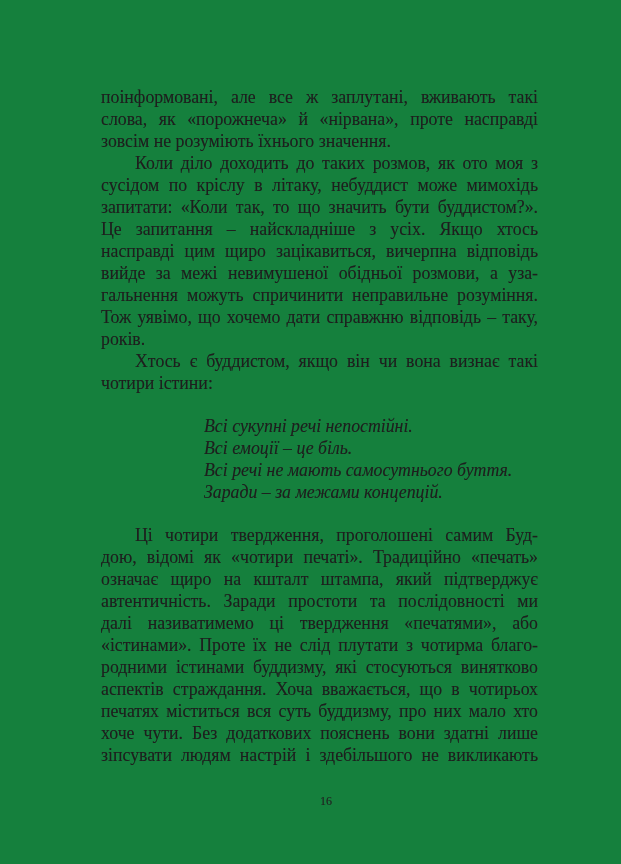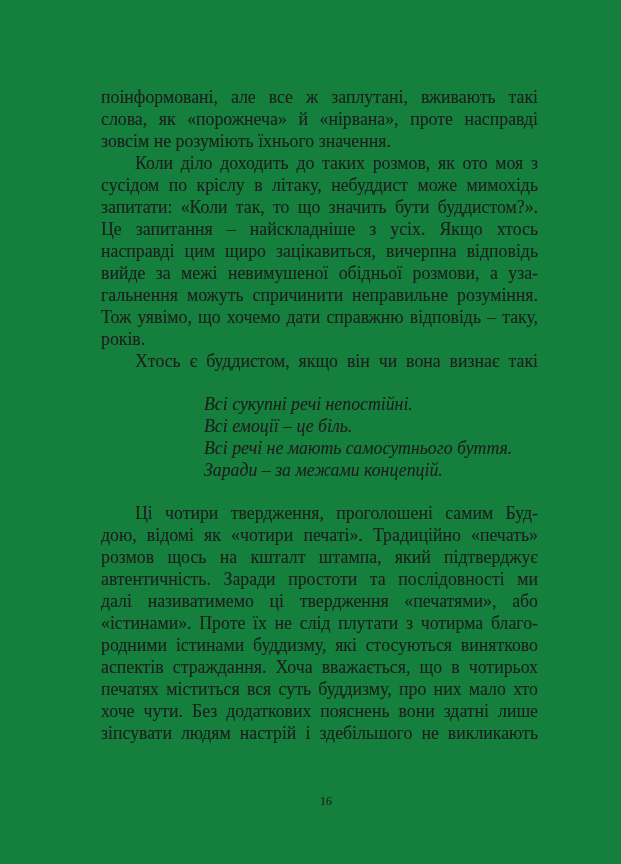--- a/index.html
+++ b/index.html
@@ -65,27 +65,28 @@
       <div class="line indent justify">Коли діло доходить до таких розмов, як ото моя з</div>
       <div class="line justify">сусідом по кріслу в літаку, небуддист може мимохідь</div>
       <div class="line justify">запитати: «Коли так, то що значить бути буддистом?».</div>
       <div class="line justify">Це запитання – найскладніше з усіх. Якщо хтось</div>
       <div class="line justify">насправді цим щиро зацікавиться, вичерпна відповідь</div>
       <div class="line justify">вийде за межі невимушеної обідньої розмови, а уза-</div>
       <div class="line justify">гальнення можуть спричинити неправильне розуміння.</div>
       <div class="line justify">Тож уявімо, що хочемо дати справжню відповідь – таку,</div>
       <div class="line">років.</div>
       <div class="line indent justify">Хтось є буддистом, якщо він чи вона визнає такі</div>
+      <div class="line">чотири істини:</div>
       <div class="line quote gap">Всі сукупні речі непостійні.</div>
       <div class="line quote">Всі емоції – це біль.</div>
       <div class="line quote">Всі речі не мають самосутнього буття.</div>
       <div class="line quote">Заради – за межами концепцій.</div>
       <div class="line indent justify gap">Ці чотири твердження, проголошені самим Буд-</div>
       <div class="line justify">дою, відомі як «чотири печаті». Традиційно «печать»</div>
-      <div class="line justify">розмов щось на кшталт штампа, який підтверджує</div>
+      <div class="line justify">означає щиро на кшталт штампа, який підтверджує</div>
       <div class="line justify">автентичність. Заради простоти та послідовності ми</div>
       <div class="line justify">далі називатимемо ці твердження «печатями», або</div>
       <div class="line justify">«істинами». Проте їх не слід плутати з чотирма благо-</div>
       <div class="line justify">родними істинами буддизму, які стосуються винятково</div>
       <div class="line justify">аспектів страждання. Хоча вважається, що в чотирьох</div>
       <div class="line justify">печатях міститься вся суть буддизму, про них мало хто</div>
       <div class="line justify">хоче чути. Без додаткових пояснень вони здатні лише</div>
       <div class="line justify">зіпсувати людям настрій і здебільшого не викликають</div>
     </div>
   <div class="page-number">16</div>

